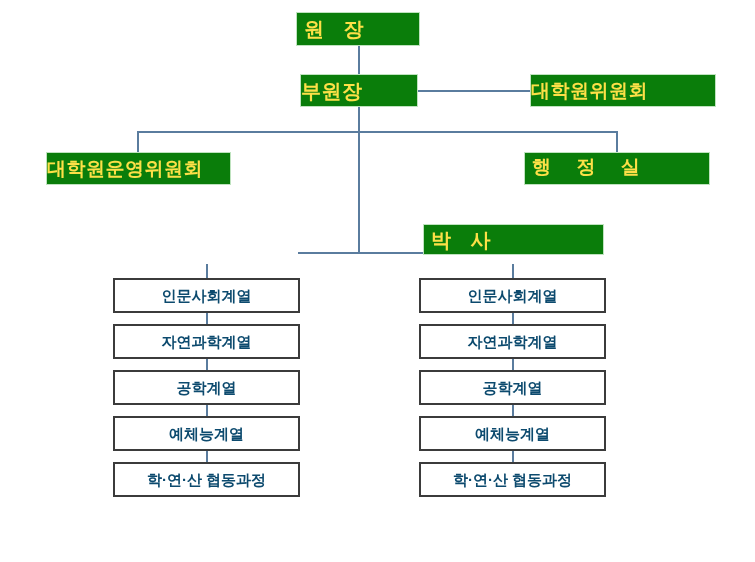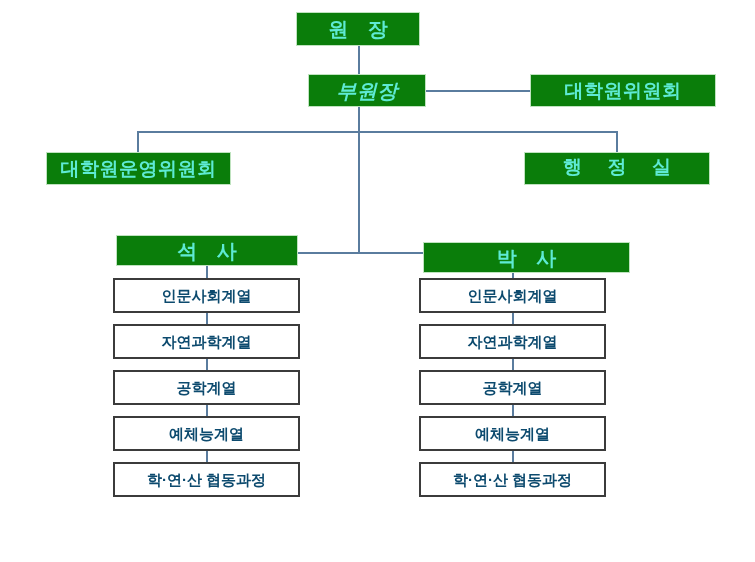--- a/index.html
+++ b/index.html
@@ -26,25 +26,25 @@
   }
   .line.v { width: 2px; }
   .line.h { height: 2px; }
 
   
   .node-green {
     position: absolute;
     background: #0a7d0a;
     border: 1px solid #bfe3bf;
     box-sizing: border-box;
-    color: #5eead4;
+    color: #fde047;
     font-weight: bold;
     display: flex;
     align-items: center;
-    justify-content: center;
+    justify-content: flex-start;
     letter-spacing: 0.5px;
     line-height: 1;
     user-select: none;
   }
   .node-green .label { display: block; }
 
   .fs-20 { font-size: 20px; }
   .fs-19 { font-size: 19px; }
 
   .wide-space { letter-spacing: 7px; text-indent: 7px; }
@@ -83,41 +83,38 @@
   <div class="line h" style="left:298px; top:252px; width:126px;"></div>
 
   <div class="line v" style="left:206px; top:264px; height:231px;"></div>
 
   <div class="line v" style="left:512px; top:264px; height:231px;"></div>
 
   <div class="node-green fs-20 wide-space" style="left:296px; top:12px; width:124px; height:34px;">
     <span class="label">원 장</span>
   </div>
 
-  <div class="node-green fs-20" style="left:308px; top:74px; width:118px; height:33px;font-style:italic;">
+  <div class="node-green fs-20" style="left:300px; top:74px; width:118px; height:33px;">
     <span class="label">부원장</span>
   </div>
 
   <div class="node-green fs-19" style="left:530px; top:74px; width:186px; height:33px;">
     <span class="label">대학원위원회</span>
   </div>
 
   <div class="node-green fs-19" style="left:46px; top:152px; width:185px; height:33px;">
     <span class="label">대학원운영위원회</span>
   </div>
 
   <div class="node-green fs-19 wide-space" style="left:524px; top:152px; width:186px; height:33px;font-family:Liberation Mono, monospace;">
     <span class="label">행 정 실</span>
   </div>
 
-  <div class="node-green fs-20 wide-space" style="left:116px; top:235px; width:182px; height:31px;">
-    <span class="label">석 사</span>
-  </div>
 
-  <div class="node-green fs-20 wide-space" style="left:423px; top:242px; width:207px; height:31px;">
+  <div class="node-green fs-20 wide-space" style="left:423px; top:224px; width:181px; height:31px;">
     <span class="label">박 사</span>
   </div>
 
   <div class="node-white" style="left:113px; top:278px; width:187px; height:35px;">
     <span>인문사회계열</span>
   </div>
   <div class="node-white" style="left:113px; top:324px; width:187px; height:35px;">
     <span>자연과학계열</span>
   </div>
   <div class="node-white" style="left:113px; top:370px; width:187px; height:35px;">

